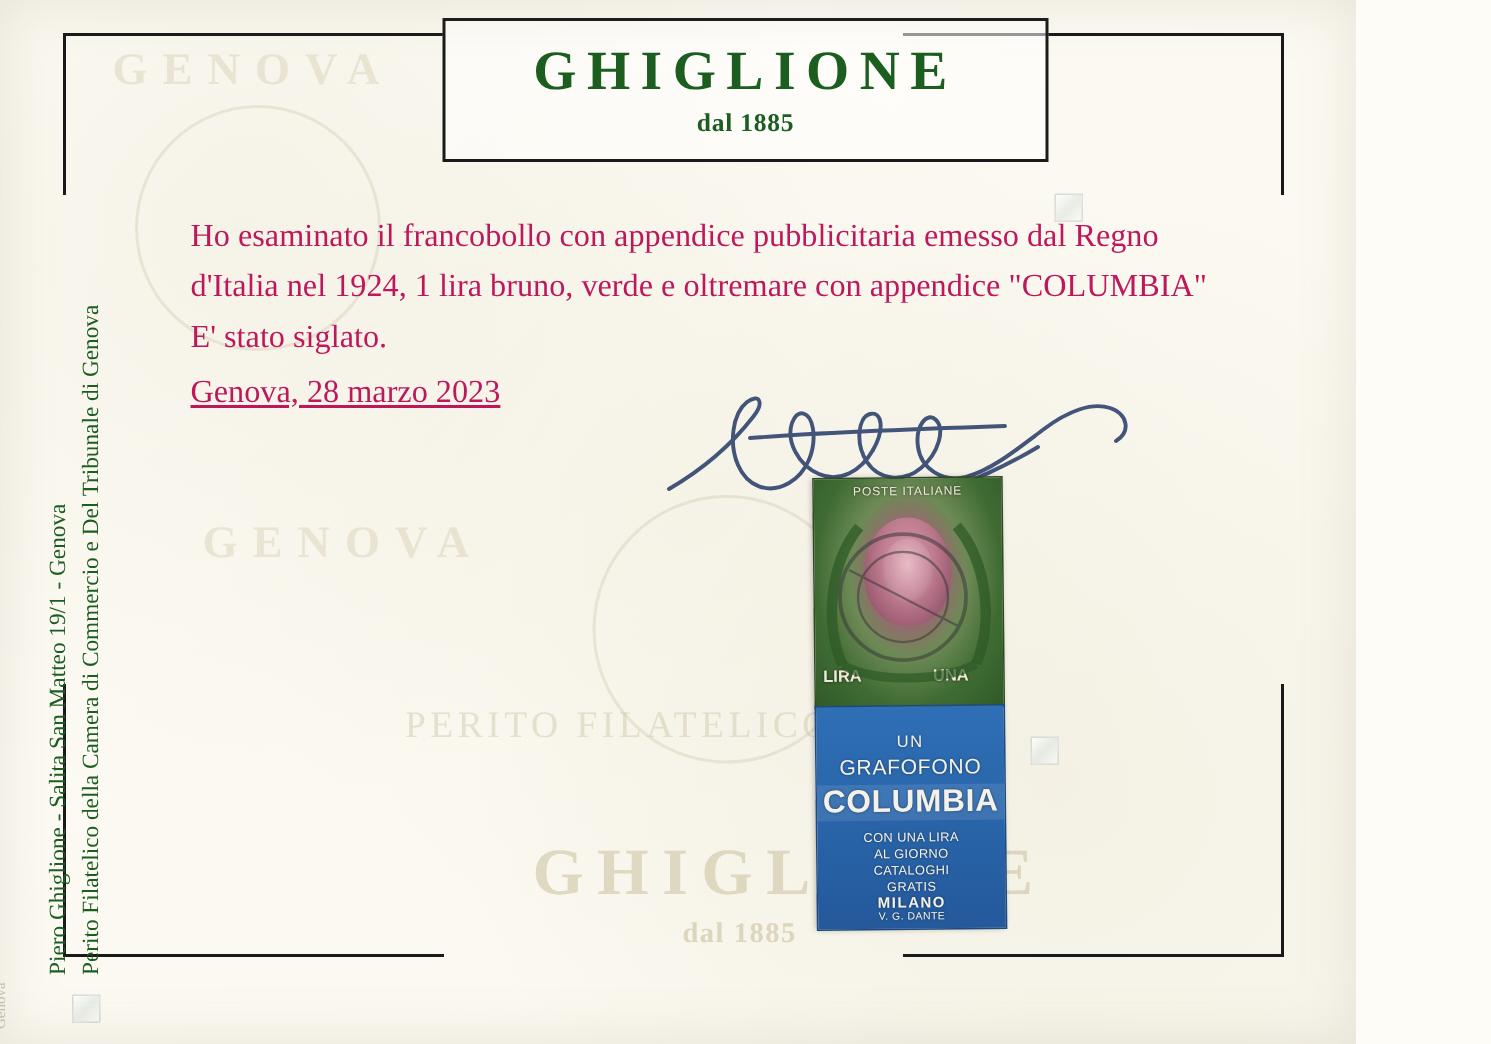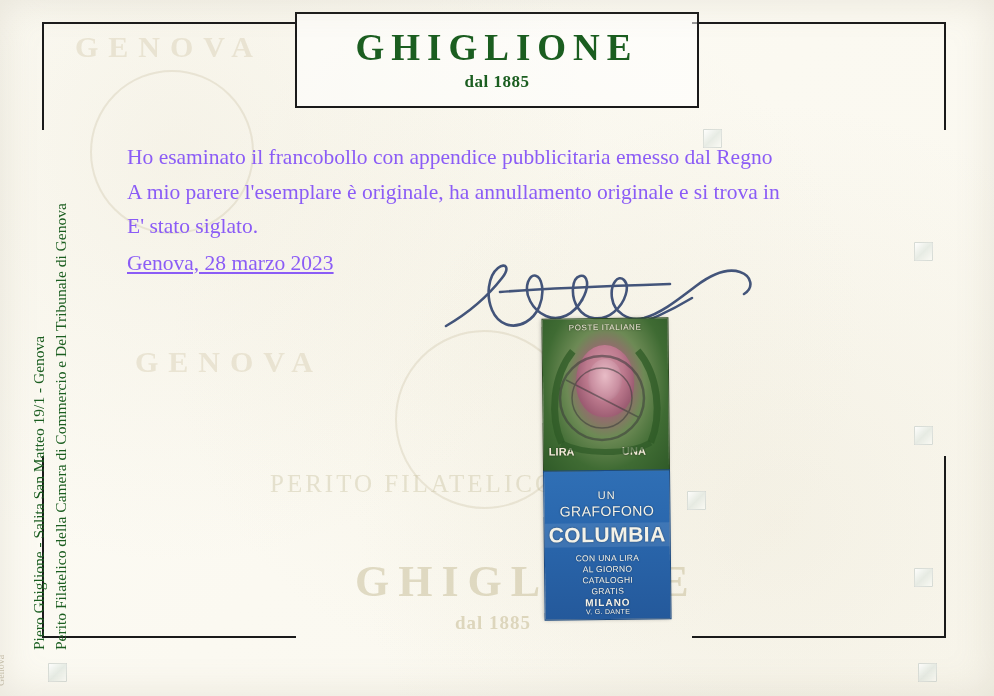--- a/index.html
+++ b/index.html
@@ -9,21 +9,21 @@
   body {
     width: 994px;
     height: 696px;
     background: #fdfcf7;
     font-family: "Liberation Serif", serif;
     overflow: hidden;
   }
 
   .certificate {
     position: relative;
-    width: 994px;
+    width: 904px;
     height: 696px;
     background: #fefdf8;
     overflow: hidden;
   }
 
   
   .paper-texture {
     position: absolute;
     inset: 0;
     background:
@@ -175,21 +175,21 @@
 
   
   .body-text {
     position: absolute;
     left: 127px;
     top: 142px;
     width: 810px;
     z-index: 4;
     font-family: "Liberation Serif", serif;
     font-size: 21.5px;
-    color: #8b5cf6;
+    color: #be185d;
     line-height: 1.42;
   }
   .body-text p {
     margin: 0 0 2px 0;
   }
   .para-gap {
     margin-top: 4px !important;
   }
   .line-date {
     margin-top: 6px !important;
@@ -380,21 +380,21 @@
     <div class="brand-sub">dal 1885</div>
   </div>
 
   <div class="side-text">
     <div class="side-line side-line-1">Piero Ghiglione - Salita San Matteo 19/1 - Genova</div>
     <div class="side-line side-line-2">Perito Filatelico della Camera di Commercio e Del Tribunale di Genova</div>
   </div>
 
   <div class="body-text">
     <p>Ho esaminato il francobollo con appendice pubblicitaria emesso dal Regno</p>
-    <p class="para-gap">A mio parere l'esemplare è originale, ha annullamento originale e si trova in</p>
+    <p>d'Italia nel 1924, 1 lira bruno, verde e oltremare con appendice "COLUMBIA"</p>
     <p class="para-gap">E' stato siglato.</p>
     <p class="line-date">Genova, 28 marzo 2023</p>
   </div>
 
   <svg class="signature" viewBox="0 0 330 110">
     <g fill="none" stroke="#2b3f6b" stroke-width="2.6" stroke-linecap="round" stroke-linejoin="round" opacity="0.88">
       <path d="M6,74 C30,60 48,44 62,26 C70,16 66,10 58,16 C48,24 46,44 52,58 C58,72 72,78 86,70 C98,63 104,48 102,34 C100,22 92,20 88,30 C84,42 92,58 106,64 C120,70 134,62 142,48"></path>
       <path d="M142,48 C150,34 148,22 140,24 C132,26 130,44 138,56 C146,68 162,70 174,60 C186,50 190,34 184,28 C178,22 170,32 172,46 C174,60 188,70 204,66 C222,61 240,46 256,34 C272,22 288,16 300,20 C312,24 314,36 304,42"></path>
       <path d="M60,40 C110,36 170,34 230,32"></path>
       <path d="M186,76 C206,70 232,58 252,46"></path>

